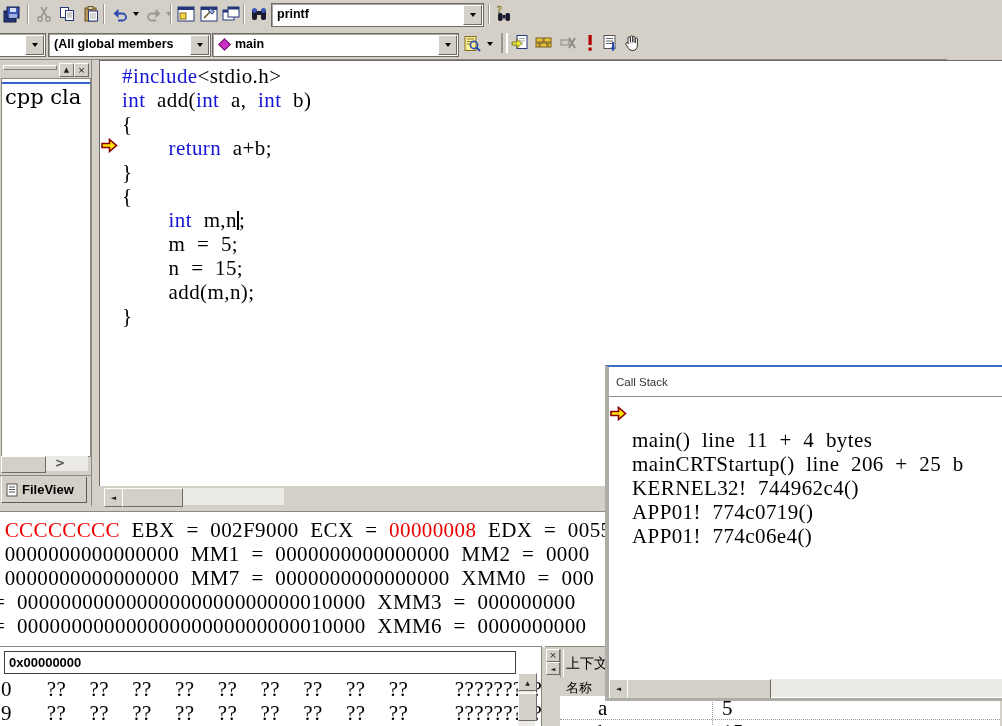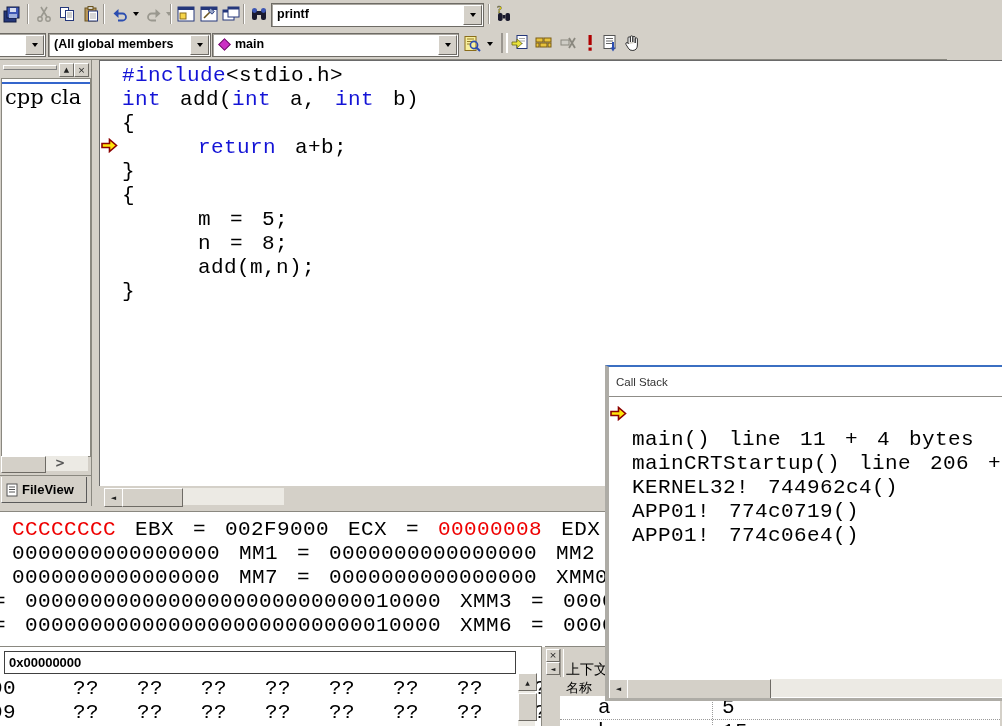--- a/index.html
+++ b/index.html
@@ -21,21 +21,21 @@
   .diamond{display:inline-block;width:7px;height:7px;background:#cc2fc4;border:1px solid #6e1569;transform:rotate(45deg);margin:0 6px 0 2px;}
 
   
   .sbtn{background:#d4d0c8;border:1px solid;border-color:#fff #6e6b65 #6e6b65 #fff;
         display:flex;align-items:center;justify-content:center;color:#222;
         font-family:"DejaVu Sans",sans-serif;}
   .sthumb{background:#d4d0c8;border:1px solid;border-color:#fff #6e6b65 #6e6b65 #fff;}
   .strack{background:#eceae4;}
 
   
-  .serif{font-family:Liberation Mono, monospace;font-size:21px;line-height:24px;
+  .serif{font-family:Liberation Serif, serif;font-size:21px;line-height:24px;
          letter-spacing:0.4px;word-spacing:6px;color:#000;}
   .codeline{height:24px;white-space:pre;}
   .kw{color:#1414d6;}
   .red{color:#ee0000;}
   .caret{display:inline-block;width:2px;height:19px;background:#000;vertical-align:-3px;}
 
   .csrow{height:24px;white-space:pre;position:relative;padding-left:23px;}
   .regline{height:24px;white-space:pre;}
   .memrow{height:24px;white-space:pre;}
 
@@ -298,22 +298,23 @@
           <path d="M1 5.5 h7.5 V1.5 L15.5 7.5 8.5 13.5 V9.5 H1 z" fill="#ffe60a" stroke="#8b0000" stroke-width="1.6"></path>
         </svg>
       </span>
     <div class="abs serif" style="left:22px;top:3px;">
         <div class="codeline"><span class="kw">#include</span><span>&lt;stdio.h&gt;</span></div>
         <div class="codeline"><span class="kw">int</span><span> add(</span><span class="kw">int</span><span> a, </span><span class="kw">int</span><span> b)</span></div>
         <div class="codeline"><span>{</span></div>
         <div class="codeline"><span>    </span><span class="kw">return</span><span> a+b;</span></div>
         <div class="codeline"><span>}</span></div>
         <div class="codeline"><span>{</span></div>
+        <div class="codeline"><span>    </span><span class="kw">int</span><span> m,n</span><span class="caret"></span><span>;</span></div>
         <div class="codeline"><span>    m = 5;</span></div>
-        <div class="codeline"><span>    n = 8;</span></div>
+        <div class="codeline"><span>    n = 15;</span></div>
         <div class="codeline"><span>    add(m,n);</span></div>
         <div class="codeline"><span>}</span></div>
       </div>
   </div>
 
   <div class="abs" style="left:99px;top:486px;width:903px;height:22px;background:#d4d0c8;">
     <div class="strack abs" style="left:5px;top:2px;width:180px;height:17px;"></div>
     <span class="sbtn abs" style="left:5px;top:2px;width:17px;height:17px;font-size:7px;">◄</span>
     <div class="sthumb abs" style="left:23px;top:2px;width:59px;height:17px;"></div>
   </div>
@@ -338,21 +339,21 @@
       </div>
     <div class="strack abs" style="left:518px;top:26px;width:17px;height:54px;"></div>
     <span class="sbtn abs" style="left:518px;top:26px;width:17px;height:16px;font-size:6px;">▲</span>
     <div class="sthumb abs" style="left:518px;top:46px;width:17px;height:26px;"></div>
   </div>
 
   <div class="abs" style="left:545px;top:646px;width:457px;height:80px;background:#d4d0c8;border-top:1px solid #8a8880;overflow:hidden;">
     <span class="sbtn abs" style="left:1px;top:2px;width:12px;height:11px;font-size:9px;line-height:9px;">×</span>
     <span class="sbtn abs" style="left:1px;top:15px;width:12px;height:11px;font-size:6px;">◄</span>
     <div class="abs" style="left:15px;top:2px;width:2px;height:74px;border-left:1px solid #9a968f;border-right:1px solid #fff;"></div>
-    <span class="abs" style="left:21px;top:14px;font:14px 'Liberation Sans',sans-serif;">上下文</span>
+    <span class="abs" style="left:21px;top:8px;font:14px 'Liberation Sans',sans-serif;">上下文</span>
     <div class="abs" style="left:15px;top:30px;width:440px;height:60px;background:#fff;">
       <div class="abs" style="left:0;top:0;width:440px;height:19px;background:#d4d0c8;border-bottom:1px solid #808080;">
         <span style="position:absolute;left:6px;top:2px;font:13px 'Liberation Sans',sans-serif;">名称</span>
         <span style="position:absolute;left:152px;top:0;width:1px;height:19px;background:#808080;"></span>
       </div>
       <div class="abs serif" style="left:0;top:19px;width:440px;">
           <div class="varrow">
             <span class="vname">a</span>
             <span class="vval">5</span>
           </div>

